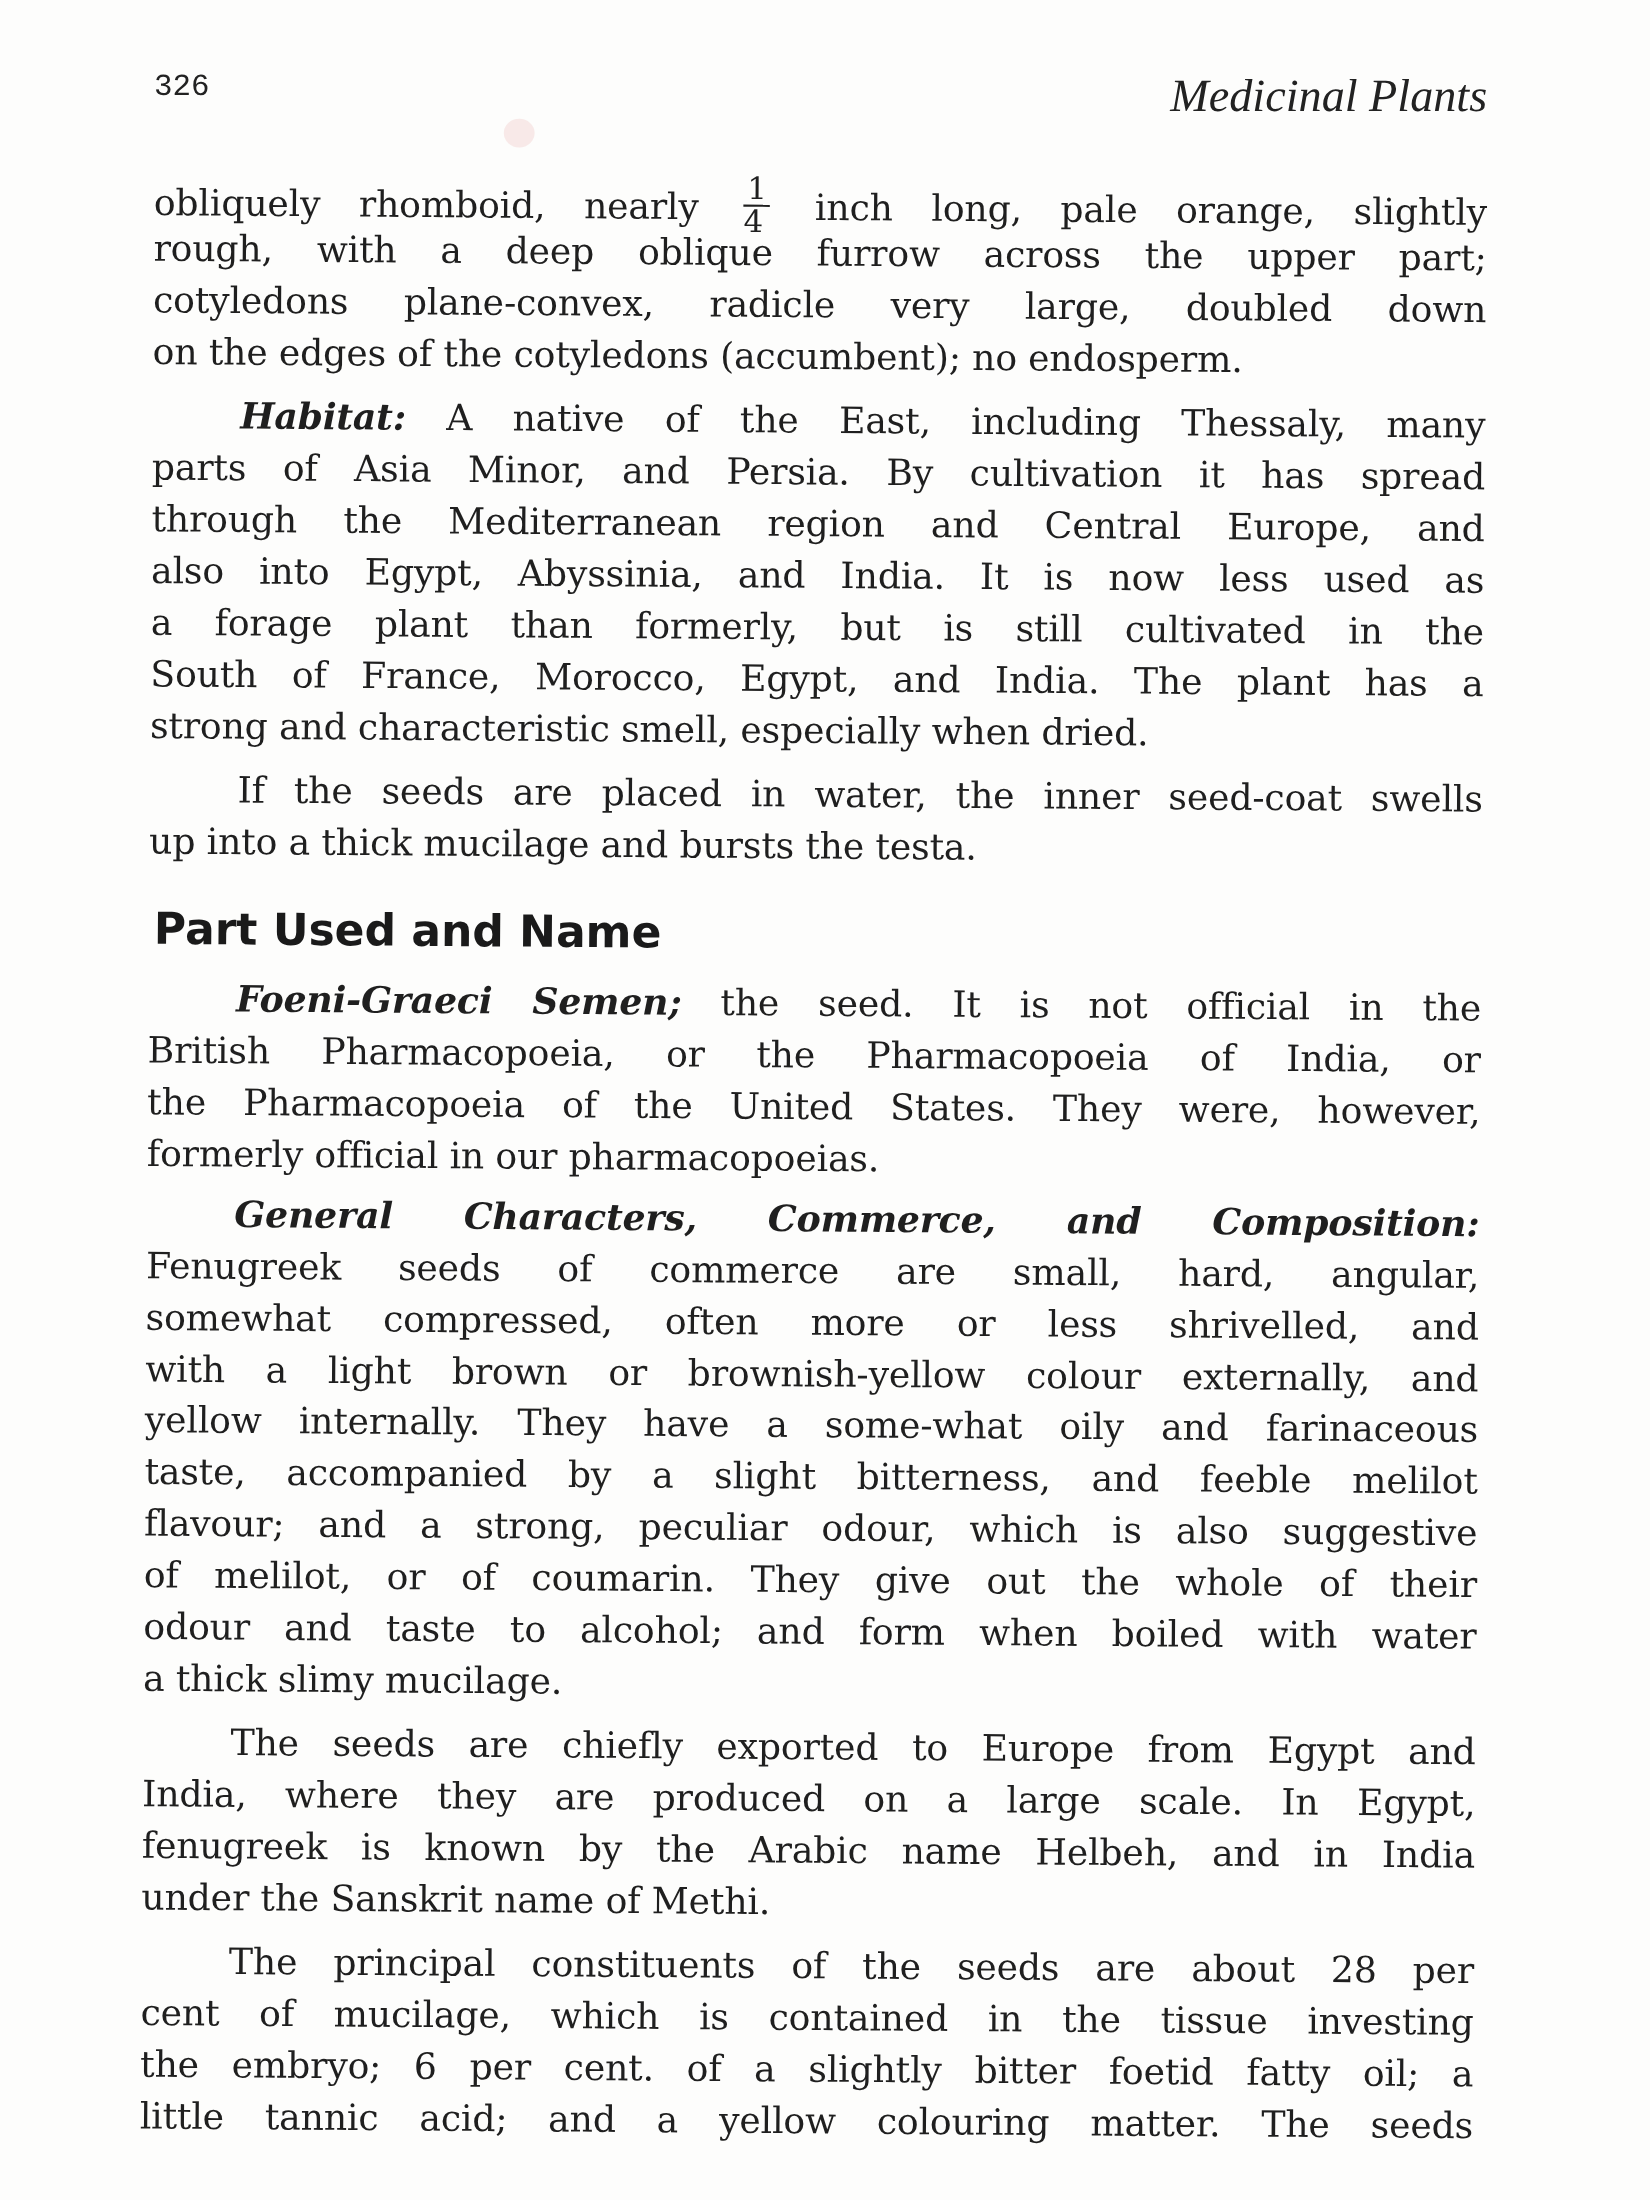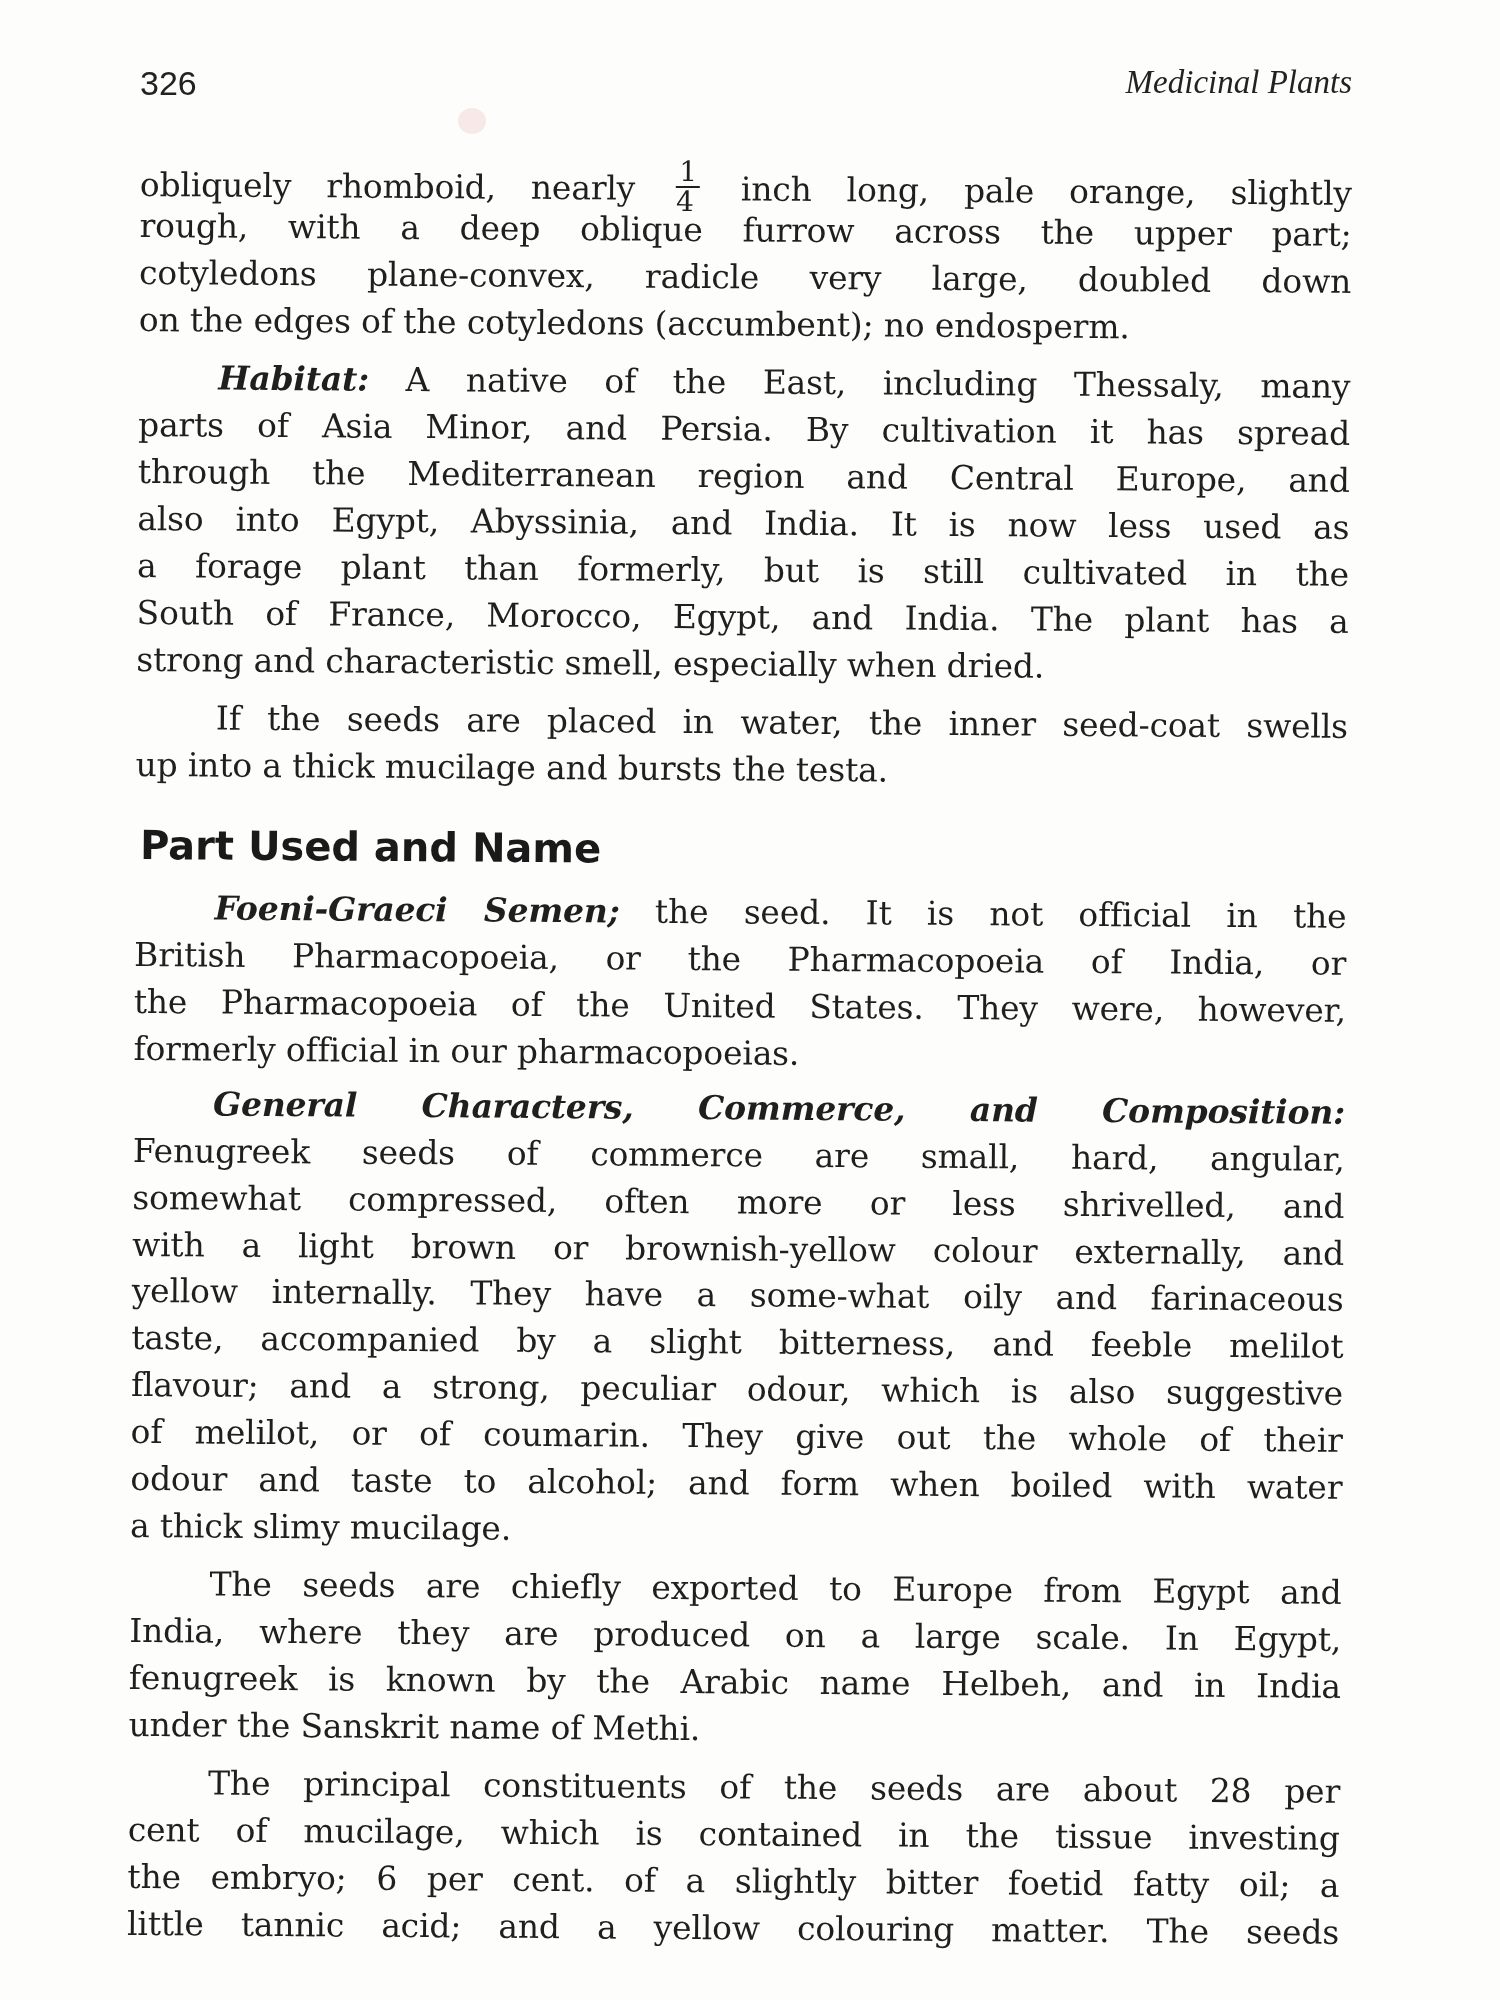--- a/index.html
+++ b/index.html
@@ -10,25 +10,25 @@
     font-family: "DejaVu Serif", serif;
     color: #1f1f1f;
   }
   .page { position: absolute; left: 0; top: 0; width: 1500px; height: 2000px; }
   .stain {
     position: absolute; left: 458px; top: 108px; width: 28px; height: 26px;
     border-radius: 50%; background: #f6e3e2; opacity: 0.8;
   }
   .header-num {
     position: absolute; left: 140px; top: 64px;
-    font-family: Liberation Sans, sans-serif; font-size: 34px; color: #222;
+    font-family: Liberation Mono, monospace; font-size: 28px; color: #222;
   }
   .header-title {
     position: absolute; right: 148px; top: 64px;
-    font-family: "Liberation Serif", serif; font-style: italic; font-size: 33px; color: #222;
+    font-family: "Liberation Serif", serif; font-style: italic; font-size: 42px; color: #222;
   }
   .body-block {
     position: absolute; left: 0; top: 0; width: 1500px; height: 2000px;
     transform-origin: 140px 160px;
     transform: rotate(0.42deg);
   }
   .line {
     position: absolute; left: 140px; width: 1212px;
     font-size: 33px; line-height: 40px; height: 40px;
     white-space: nowrap; overflow: visible;

